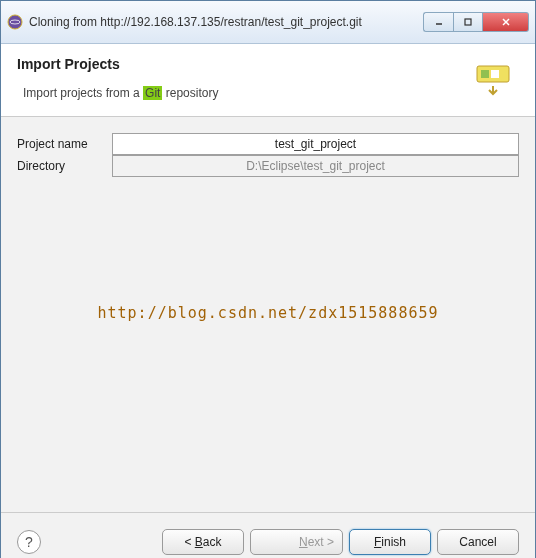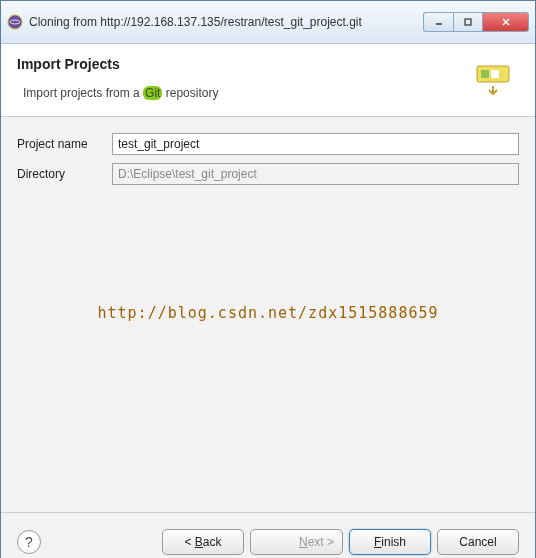--- a/index.html
+++ b/index.html
@@ -13,27 +13,27 @@
   .win-controls { display: flex; gap: 0; }
   .win-btn { width: 30px; height: 20px; border: 1px solid #8aa8c0; background: linear-gradient(to bottom, #f0f5fb, #d5e3f1); display: flex; align-items: center; justify-content: center; font-size: 10px; color: #333; }
   .win-btn.min { border-radius: 3px 0 0 3px; border-right: none; }
   .win-btn.max { }
   .win-btn.close { border-radius: 0 3px 3px 0; border-left: none; background: linear-gradient(to bottom, #f08080, #d04040); color: #fff; width: 46px; font-weight: bold; }
   
   .header-panel { background: #fff; padding: 12px 16px 16px 16px; border-bottom: 1px solid #ccc; display: flex; align-items: center; }
   .header-text { flex: 1; }
   .header-title { font-size: 14px; font-weight: bold; color: #222; margin-bottom: 14px; }
   .header-subtitle { font-size: 12px; color: #444; padding-left: 6px; }
-  .git-highlight { background: #84cc16; padding: 0 2px; border-radius: 6px; }
+  .git-highlight { background: #84cc16; padding: 0 2px; }
   .header-icon { width: 48px; height: 40px; }
   
   .form-area { padding: 16px; background: #f2f2f2; flex: 1; position: relative; }
-  .form-row { display: flex; align-items: center; margin-bottom: 8px; }
+  .form-row { display: flex; align-items: center; }
   .form-label { width: 95px; color: #222; }
-  .form-input { flex: 1; height: 22px; border: 1px solid #a0a0a0; background: #fff; padding: 0 5px; font-family: inherit; font-size: 12px; color: #222; }
+  .form-input { flex: 1; height: 22px; border: 1px solid #a0a0a0; background: #fff; padding: 0 5px; font-family: inherit; font-size: 12px; color: #222; text-align: center; }
   .form-input.readonly { background: #f2f2f2; color: #888; }
   
   .watermark { position: absolute; top: 50%; left: 50%; transform: translate(-50%, -60%); color: #a16207; font-size: 15px; font-family: monospace; letter-spacing: 1px; pointer-events: none; }
   
   .footer { height: 58px; border-top: 1px solid #ccc; background: #f2f2f2; display: flex; align-items: center; padding: 0 16px; }
   .help-btn { width: 24px; height: 24px; border: 1px solid #999; border-radius: 50%; display: flex; align-items: center; justify-content: center; color: #555; font-size: 14px; background: #fff; }
   .footer-spacer { flex: 1; }
   .btn { min-width: 82px; height: 26px; border: 1px solid #9a9a9a; background: linear-gradient(to bottom, #fdfdfd, #e6e6e6); font-family: inherit; font-size: 12px; color: #222; margin-left: 6px; padding: 0 8px; border-radius: 5px; }
   .btn.disabled { color: #999; padding-left: 48px; }
   .btn.primary { border: 1px solid #3c7fb1; box-shadow: 0 0 2px #6bb0e0; }

